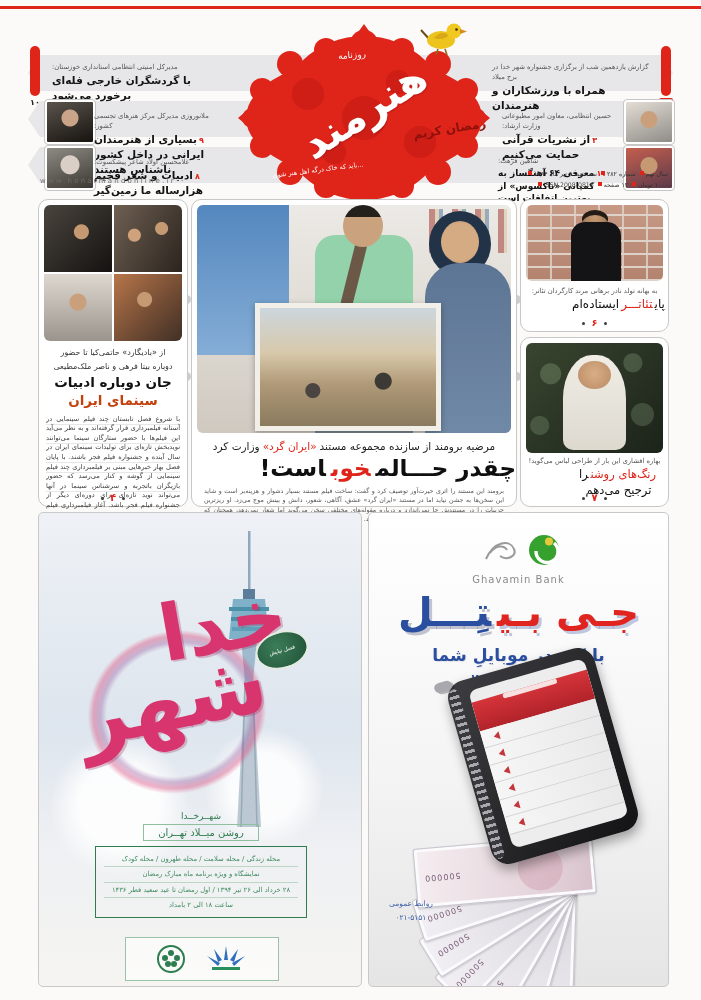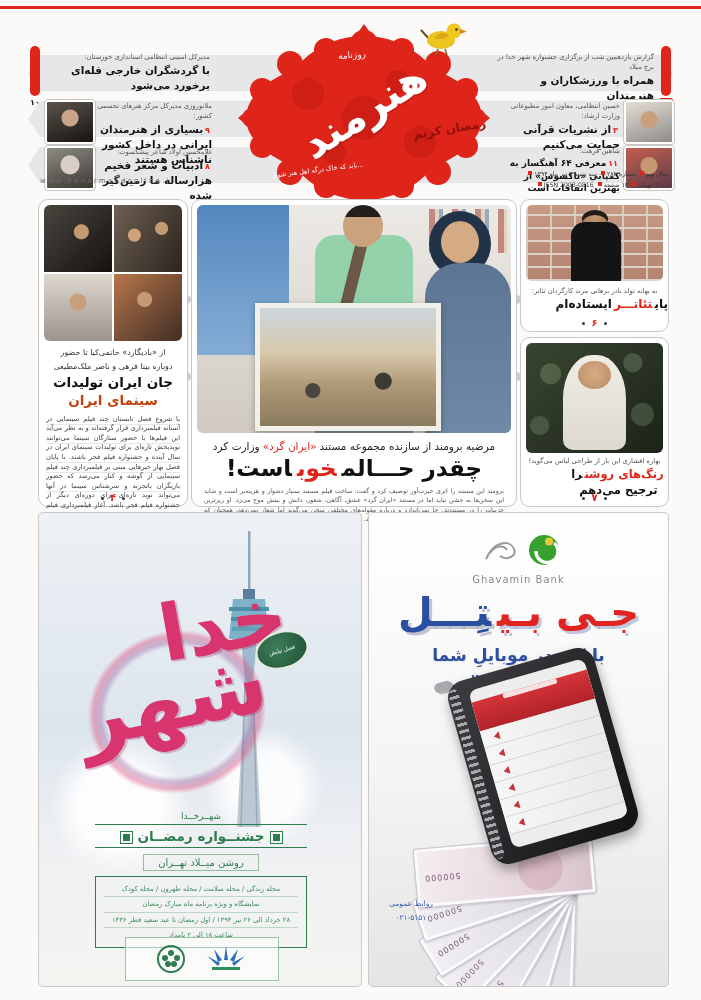--- a/index.html
+++ b/index.html
@@ -6,21 +6,21 @@
   #page{position:relative;width:701px;height:1000px;margin:0 auto;background:#fbfaf8;overflow:hidden;}
   .abs{position:absolute;}
   .rtl{direction:rtl;}
   
   .topline{position:absolute;left:0;top:6px;width:701px;height:3px;background:#df241a;}
   .band{position:absolute;left:28px;width:645px;height:36px;background:#e7e7e9;
         clip-path:polygon(0 50%,12px 0,calc(100% - 12px) 0,100% 50%,calc(100% - 12px) 100%,12px 100%);}
   .redbar{position:absolute;width:10px;height:50px;background:#df241a;border-radius:5px;}
   .barnum{position:absolute;font-size:8px;font-weight:bold;color:#222;width:14px;text-align:center;}
   .barnum.white{color:#fff;background:#df241a;border-radius:2px;height:12px;line-height:12px;}
-  .hitem{position:absolute;text-align:right;}
+  .hitem{position:absolute;text-align:left;margin-top:10px;}
   .kick{font-size:6.8px;color:#555;line-height:1.5;}
   .hl{font-size:10.5px;font-weight:bold;color:#131313;line-height:1.4;margin-top:1px;}
   .hl .pgn{color:#df241a;font-size:8px;margin:0 2px;}
   .photo-s{position:absolute;width:46px;height:40px;border:2px solid #fff;outline:1px solid #c6c6c6;border-radius:3px;}
   .pa{background:radial-gradient(circle at 50% 40%,#c9a489 0 8px,transparent 9px),linear-gradient(160deg,#5a544c,#17130f);}
   .pb{background:radial-gradient(circle at 50% 42%,#d9cfc6 0 9px,transparent 10px),linear-gradient(160deg,#8e8a84,#3c3933);}
   .pc{background:radial-gradient(circle at 50% 44%,#caa07c 0 8px,transparent 9px),linear-gradient(160deg,#e3ddd4,#8f8c88);}
   .pd{background:radial-gradient(circle at 50% 44%,#c59a73 0 8px,transparent 9px),linear-gradient(160deg,#c45f4e,#5c3a4a);}
   .weburl{position:absolute;font-size:7px;letter-spacing:2.2px;color:#6b6b6b;}
   .datestrip{position:absolute;text-align:right;font-size:6.2px;color:#333;line-height:1.7;}
@@ -43,31 +43,31 @@
   .lkick{font-size:8px;color:#333;text-align:center;line-height:1.7;margin-top:5px;}
   .lhl{font-size:13.5px;font-weight:bold;color:#111;text-align:center;line-height:1.35;}
   .lhl.red{color:#c2410c;}
   .lbody{font-size:6.7px;color:#3f3f3f;text-align:justify;line-height:9.6px;margin:5px 7px 0 7px;height:95px;overflow:hidden;
          background:repeating-linear-gradient(to bottom,transparent 0 9px,rgba(120,120,120,.18) 9px 9.6px);}
   .pager{position:absolute;bottom:3px;left:0;right:0;text-align:center;color:#df241a;font-weight:bold;font-size:10px;}
   .pager i{display:inline-block;width:3px;height:3px;border-radius:50%;background:#3c3c3c;vertical-align:middle;margin:0 6px;}
   .cphoto{position:absolute;left:5px;top:5px;right:5px;height:228px;border-radius:6px;overflow:hidden;background:linear-gradient(180deg,#eceae6 0%,#ded9d2 55%,#cfc9c0 100%);}
   .ckick{position:absolute;left:0;right:0;top:240px;text-align:center;font-size:10.5px;color:#1c1c1c;}
   .ckick .red{color:#df241a;margin:0 3px;}
-  .chl{position:absolute;left:0;right:0;top:255px;text-align:center;font-size:23px;font-weight:bold;color:#0f0f0f;}
+  .chl{position:absolute;left:0;right:0;top:255px;text-align:right;font-size:23px;font-weight:bold;color:#0f0f0f;}
   .chl .red{color:#df241a;margin:0 5px;}
   .cbody{position:absolute;left:12px;right:12px;top:286px;font-size:6.3px;color:#555;text-align:justify;line-height:1.5;}
   .sphoto{position:absolute;left:5px;top:5px;right:5px;border-radius:6px;overflow:hidden;}
   .brick{background:repeating-linear-gradient(0deg,#ddd1c8 0 2px,transparent 2px 13px),repeating-linear-gradient(90deg,rgba(221,209,200,.85) 0 2px,transparent 2px 24px),linear-gradient(180deg,#c79a86,#b3836e);}
   .sil{position:absolute;left:33%;top:22%;width:36%;height:80%;background:#141417;border-radius:14px 14px 0 0;}
   .sil-h{position:absolute;left:41%;top:6%;width:19%;height:24%;border-radius:50%;background:radial-gradient(circle at 50% 42%,#c59a73,#9a7352);box-shadow:inset 0 -3px 0 rgba(0,0,0,.1),inset 0 5px 0 #231c16;}
   .swirlbg{background:radial-gradient(circle at 18% 28%,rgba(150,180,140,.3) 0 10px,transparent 11px),radial-gradient(circle at 78% 18%,rgba(150,180,140,.28) 0 9px,transparent 10px),radial-gradient(circle at 85% 65%,rgba(150,180,140,.25) 0 11px,transparent 12px),radial-gradient(circle at 10% 75%,rgba(150,180,140,.25) 0 9px,transparent 10px),linear-gradient(135deg,#39452f,#1c231a);}
   .scarf2{position:absolute;left:27%;top:11%;width:46%;height:86%;background:linear-gradient(180deg,#f0ede6,#ddd9cf);border-radius:46% 46% 10px 10px;}
   .face2{position:absolute;left:38%;top:16%;width:24%;height:26%;border-radius:50%;background:radial-gradient(circle at 50% 45%,#d8ae87,#b98a63);}
-  .shl{font-size:12px;font-weight:bold;color:#111;text-align:center;line-height:1.4;margin-left:48px;}
+  .shl{font-size:12px;font-weight:normal;color:#111;text-align:center;line-height:1.4;margin-left:48px;}
   .shl .red{color:#df241a;margin:0 2px;}
   .skick{font-size:6.8px;color:#555;text-align:center;line-height:1.5;}
   
   .banner{position:absolute;left:0;top:0;width:92px;height:150px;background:linear-gradient(180deg,#2e6fb5,#6fa3d8);opacity:.8;}
   .puppets{position:absolute;right:4px;top:4px;width:78px;height:44px;opacity:.55;background:repeating-linear-gradient(90deg,#a23a33 0 6px,#d9c3a0 6px 10px,#55779a 10px 14px,transparent 14px 23px);}
   .man{position:absolute;left:118px;top:30px;width:98px;height:198px;background:linear-gradient(180deg,#93d2ab 0 108px,#7a8894 108px);border-radius:20px 20px 0 0;}
   .strap{position:absolute;left:150px;top:34px;width:12px;height:78px;background:#6b5846;transform:rotate(14deg);}
   .head1{position:absolute;left:146px;top:0px;width:40px;height:42px;border-radius:50%;background:linear-gradient(180deg,#23201c 0 12px,transparent 12px),radial-gradient(circle at 50% 55%,#caa27d 62%,#a97f58);}
   .scarf1{position:absolute;left:232px;top:6px;width:62px;height:66px;border-radius:50%;background:#223247;}
   .head2{position:absolute;left:244px;top:16px;width:38px;height:42px;border-radius:50%;background:radial-gradient(circle at 50% 50%,#d4ab83 64%,#b08660);}
@@ -233,21 +233,21 @@
       <div class="t1"></div>
       <div class="t2"></div>
       <div class="t3"></div>
       <div class="t4"></div>
     </div>
     <div style="margin-top:146px" class="rtl">
       <div class="lkick">
         <div>از «بادیگارد» حاتمی‌کیا تا حضور</div>
         <div>دوباره بیتا فرهی و ناصر ملک‌مطیعی</div>
       </div>
-      <div class="lhl">جان ایران تولیدات</div>
+      <div class="lhl">جان دوباره ادبیات</div>
       <div class="lhl red">سینمای ایران</div>
       <div class="lbody">با شروع فصل تابستان چند فیلم سینمایی در آستانه فیلمبرداری قرار گرفته‌اند و به نظر می‌آید این فیلم‌ها با حضور ستارگان سینما می‌توانند نویدبخش تازه‌ای برای تولیدات سینمای ایران در سال آینده و جشنواره فیلم فجر باشند. با پایان فصل بهار خبرهایی مبنی بر فیلمبرداری چند فیلم سینمایی از گوشه و کنار می‌رسد که حضور بازیگران باتجربه و سرشناس سینما در آنها می‌تواند نوید تازه‌ای برای دوره‌ای دیگر از جشنواره فیلم فجر باشد. آغاز فیلمبرداری فیلم ابراهیم حاتمی‌کیا با نام «بادیگارد» و نیز فعالیت دوباره بازیگری بیتا فرهی در فیلم «هلن» و بازگشت ناصر ملک‌مطیعی از جمله اتفاقات مهم سینما در این چند روز اخیر بوده است. در این گزارش به آغاز فیلمبرداری چند فیلم سینمایی و نیز حضور بازیگران برجسته در این فیلم‌ها می‌پردازیم.</div>
     </div>
     <div class="pager"><i></i><span>۴</span><i></i></div>
   </div>
 
   <div class="card" style="left:191px;top:199px;width:324px;height:306px">
     <div class="cphoto">
       <div class="banner"></div>
       <div class="puppets"></div>
@@ -309,21 +309,20 @@
       <polygon points="24,108 40,108 36,150 28,150" fill="#9fb9cf"></polygon>
       <polygon points="28,150 36,150 44,296 20,296" fill="#bcc9d5"></polygon>
       <path d="M28 150 L24 296 M36 150 L40 296" stroke="#98aab9" stroke-width="1.5" fill="none"></path>
     </svg>
     <div class="swoosh"></div>
     <div class="sk-t sk-t1">خدا</div>
     <div class="sk-t sk-t2">شهر</div>
     <div class="badge">فصل نیایش</div>
     <div class="greenblock rtl">
       <div class="gb1">شهــرخــدا</div>
-      <div class="gb2"><i></i><span>جشنــواره رمضــان</span><i></i></div>
       <div><span class="gb3">روشن میــلاد تهــران</span></div>
       <div class="gdetails">
         <div>محله زندگی / محله سلامت / محله طهرون / محله کودک</div>
         <div>نمایشگاه و ویژه برنامه ماه مبارک رمضان</div>
         <div>۲۸ خرداد الی ۲۶ تیر ۱۳۹۴ / اول رمضان تا عید سعید فطر ۱۴۳۶</div>
         <div>ساعت ۱۸ الی ۲ بامداد</div>
       </div>
     </div>
     <div class="logobox">
       <svg width="30" height="30" viewBox="0 0 30 30">

